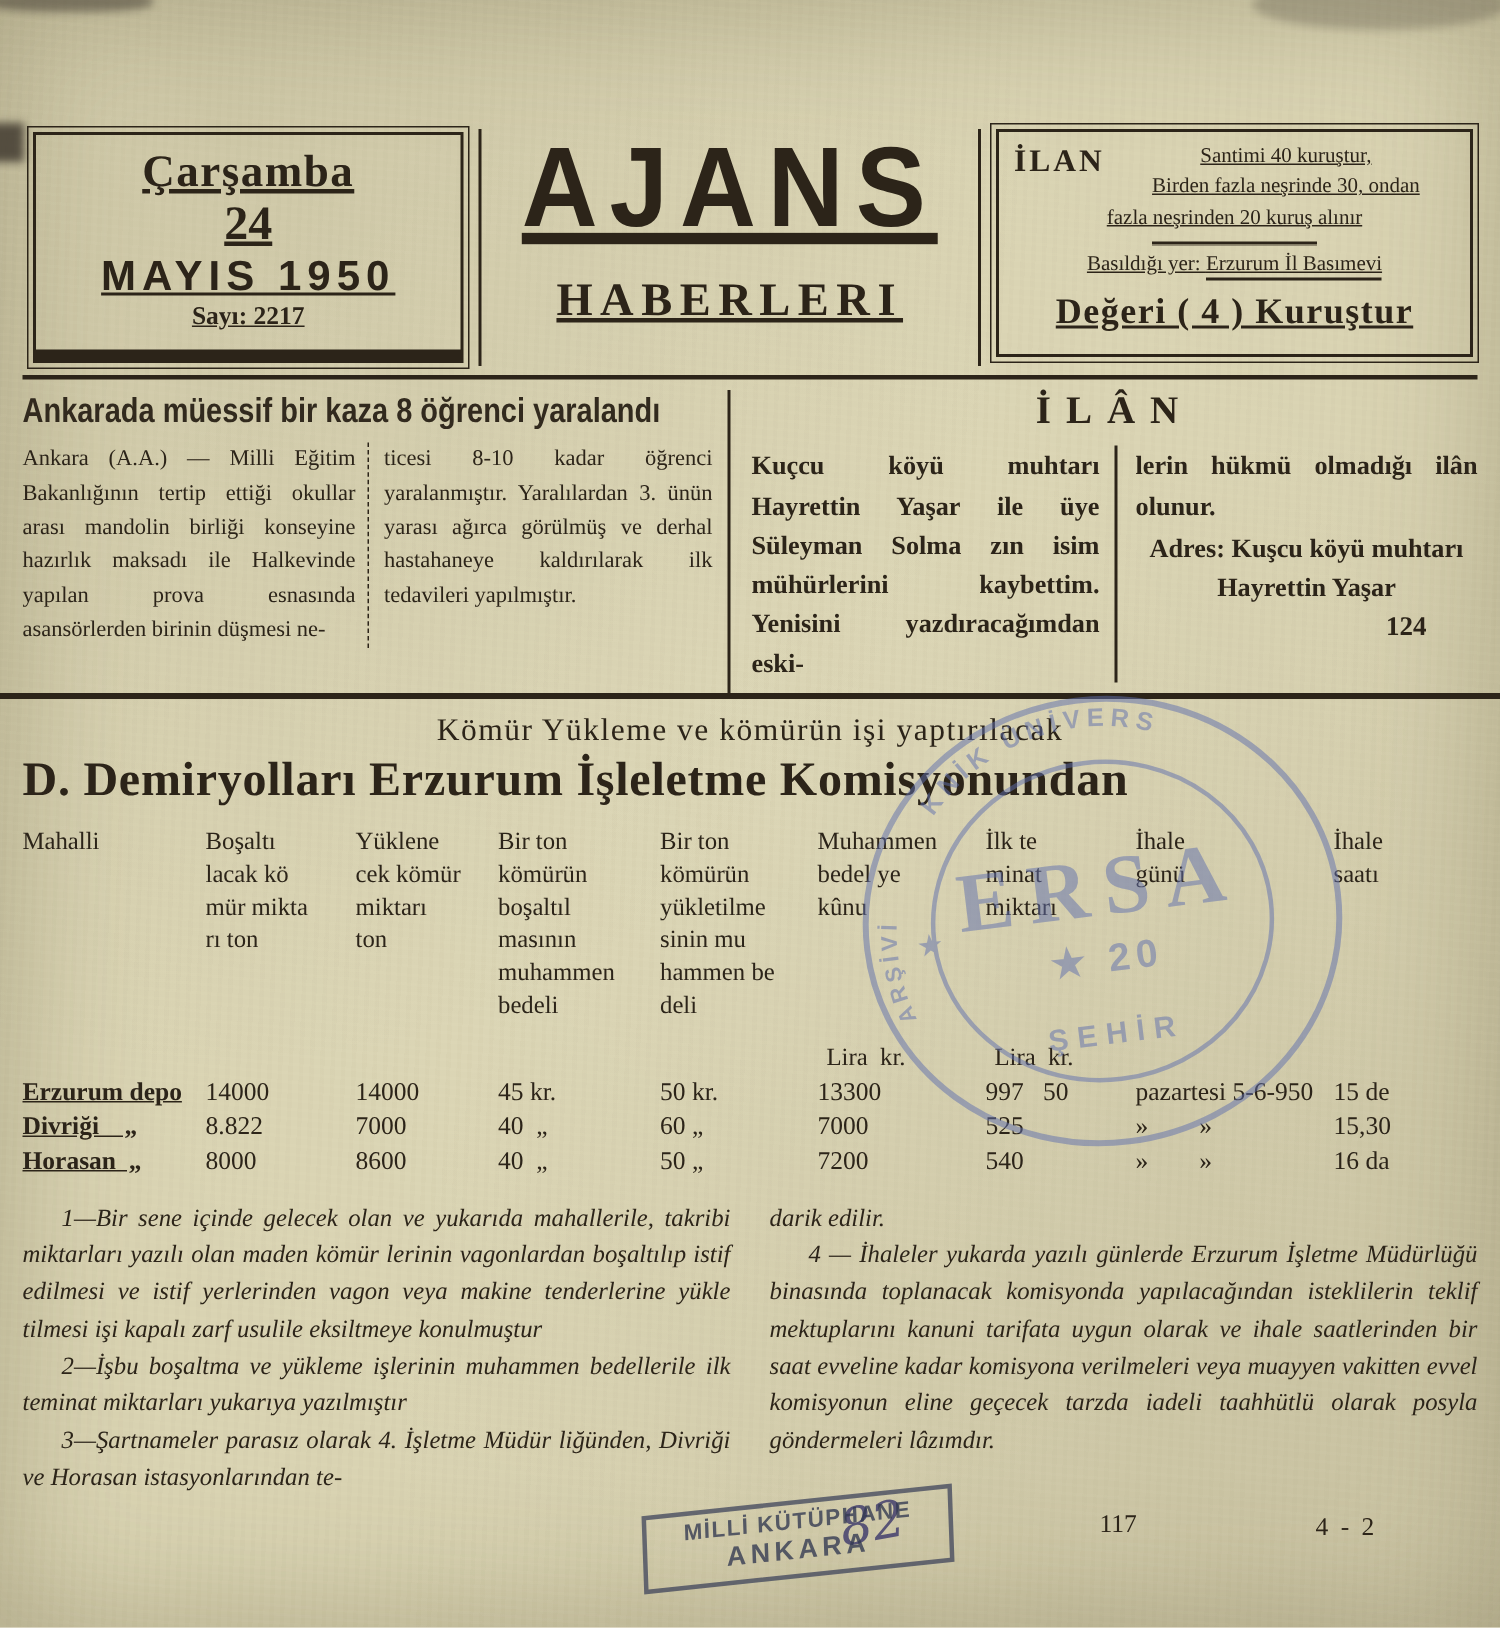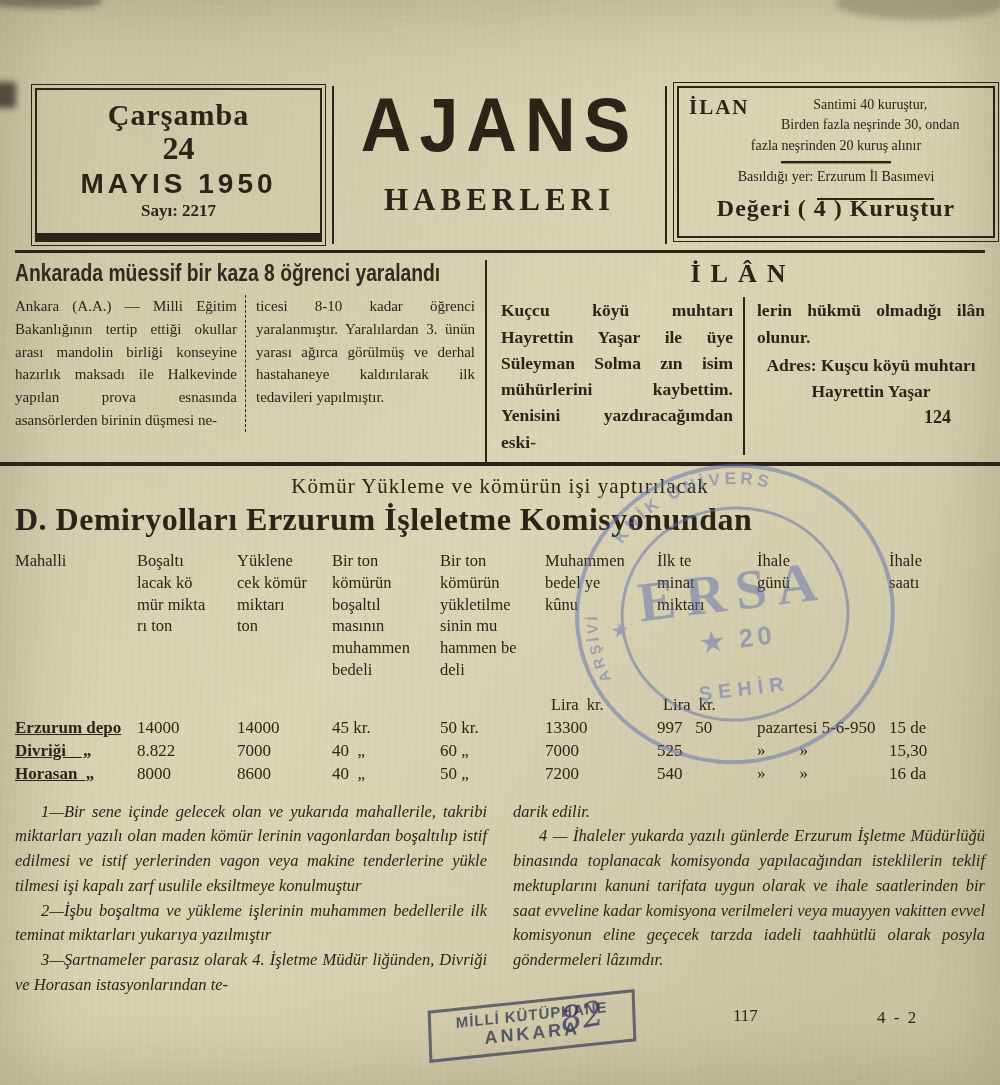--- a/index.html
+++ b/index.html
@@ -20,42 +20,42 @@
   .grain{position:absolute;inset:0;pointer-events:none;opacity:.5;
     background:
       repeating-linear-gradient(92deg, rgba(120,110,80,.04) 0 3px, transparent 3px 7px),
       repeating-linear-gradient(5deg, rgba(255,250,225,.05) 0 2px, transparent 2px 6px);}
   .smudge{position:absolute;background:#3a332a;filter:blur(3px);pointer-events:none;}
   .smudge.a{left:-30px;top:82px;width:46px;height:26px;opacity:.8;}
   .smudge.b{left:835px;top:-14px;width:170px;height:34px;opacity:.25;border-radius:50%;}
   .smudge.c{left:-8px;top:-6px;width:110px;height:14px;opacity:.5;border-radius:40%;}
 
   
-  .masthead{position:absolute;left:27px;top:86px;width:970px;height:158px;
-    display:grid;grid-template-columns:305px 1fr 330px;}
+  .masthead{position:absolute;left:14px;top:86px;width:970px;height:158px;
+    display:grid;grid-template-columns:305px 1fr 330px;text-decoration:underline;}
   .date-box{border:2px solid #2c2419;border-bottom:9px solid #2c2419;
     outline:1px solid #2c2419;outline-offset:3px;
     margin:2px 10px 2px 8px;text-align:center;padding-top:8px;}
   .weekday{font-weight:bold;font-size:30px;letter-spacing:1px;}
   .daynum{font-weight:bold;font-size:32px;line-height:1.05;}
   .monthyear{font-family:"Liberation Sans",sans-serif;font-weight:900;font-size:28px;letter-spacing:4px;margin-top:2px;}
   .issue{font-weight:bold;font-size:17px;margin-top:1px;}
   .mast-center{border-left:2px solid #2c2419;border-right:2px solid #2c2419;
     text-align:center;padding-top:4px;}
   .mast-title{font-family:"Liberation Sans",sans-serif;font-weight:900;font-size:70px;
     letter-spacing:8px;line-height:1.0;transform:scaleY(1.08);}
   .mast-sub{font-weight:900;font-size:31px;letter-spacing:5px;margin-top:22px;}
   .info-box{border:2px solid #2c2419;outline:1px solid #2c2419;outline-offset:3px;
     margin:0 2px 6px 10px;padding:7px 10px 4px;font-size:14px;line-height:1.45;text-align:center;}
   .info-title{font-weight:bold;font-size:21px;letter-spacing:2px;float:left;margin-right:8px;margin-top:-3px;}
   .info-line{white-space:nowrap;}
   .info-divider{width:110px;border-top:2px solid #2c2419;margin:5px auto 4px;
     box-shadow:0 1px 0 rgba(44,36,25,.4);}
   .printer{margin-top:1px;white-space:nowrap;}
-  .printer-value{border-bottom:2px solid #2c2419;padding-bottom:14px;}
+  .printer-value{border-bottom:2px solid #2c2419;padding-bottom:1px;}
   .price{font-weight:bold;font-size:24px;margin-top:4px;letter-spacing:1px;}
 
   .rule-1{position:absolute;left:15px;top:250px;width:970px;border-top:3px solid #2c2419;}
 
   
   .top-section{position:absolute;left:15px;top:260px;width:970px;height:202px;
     display:grid;grid-template-columns:472px 1fr;}
   .accident{border-right:2px solid #2c2419;padding-right:10px;}
   .accident-headline{font-family:"Liberation Sans",sans-serif;font-weight:bold;font-size:23px;
     white-space:nowrap;transform:scaleX(.84);transform-origin:left center;width:120%;

